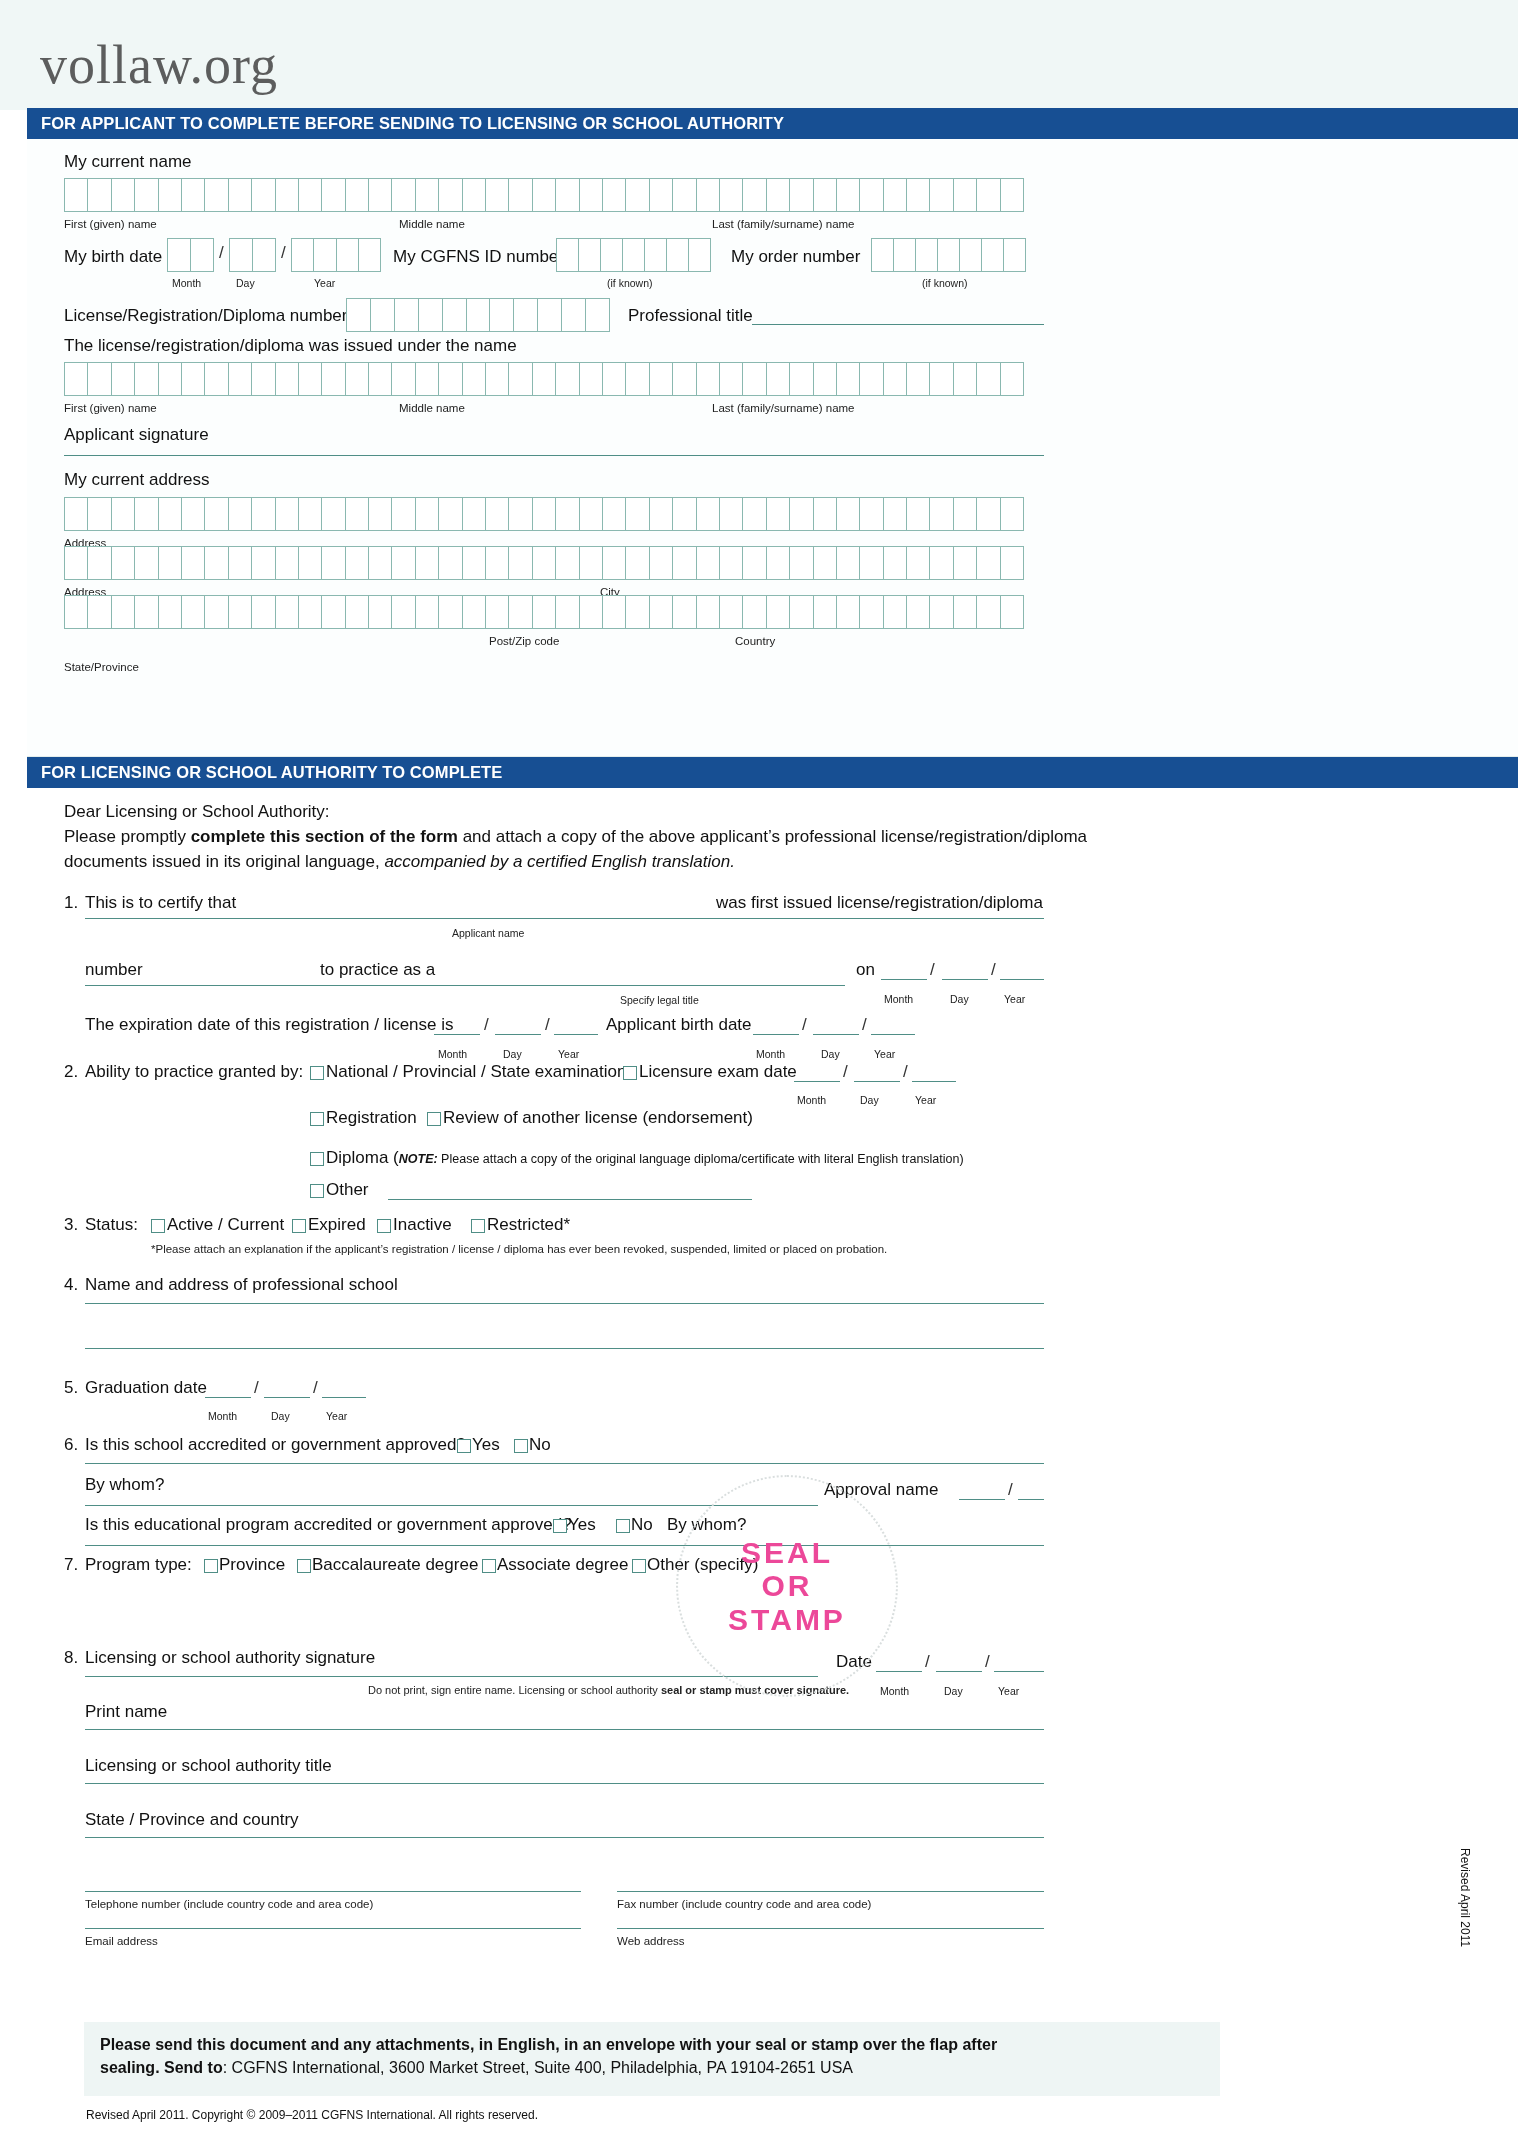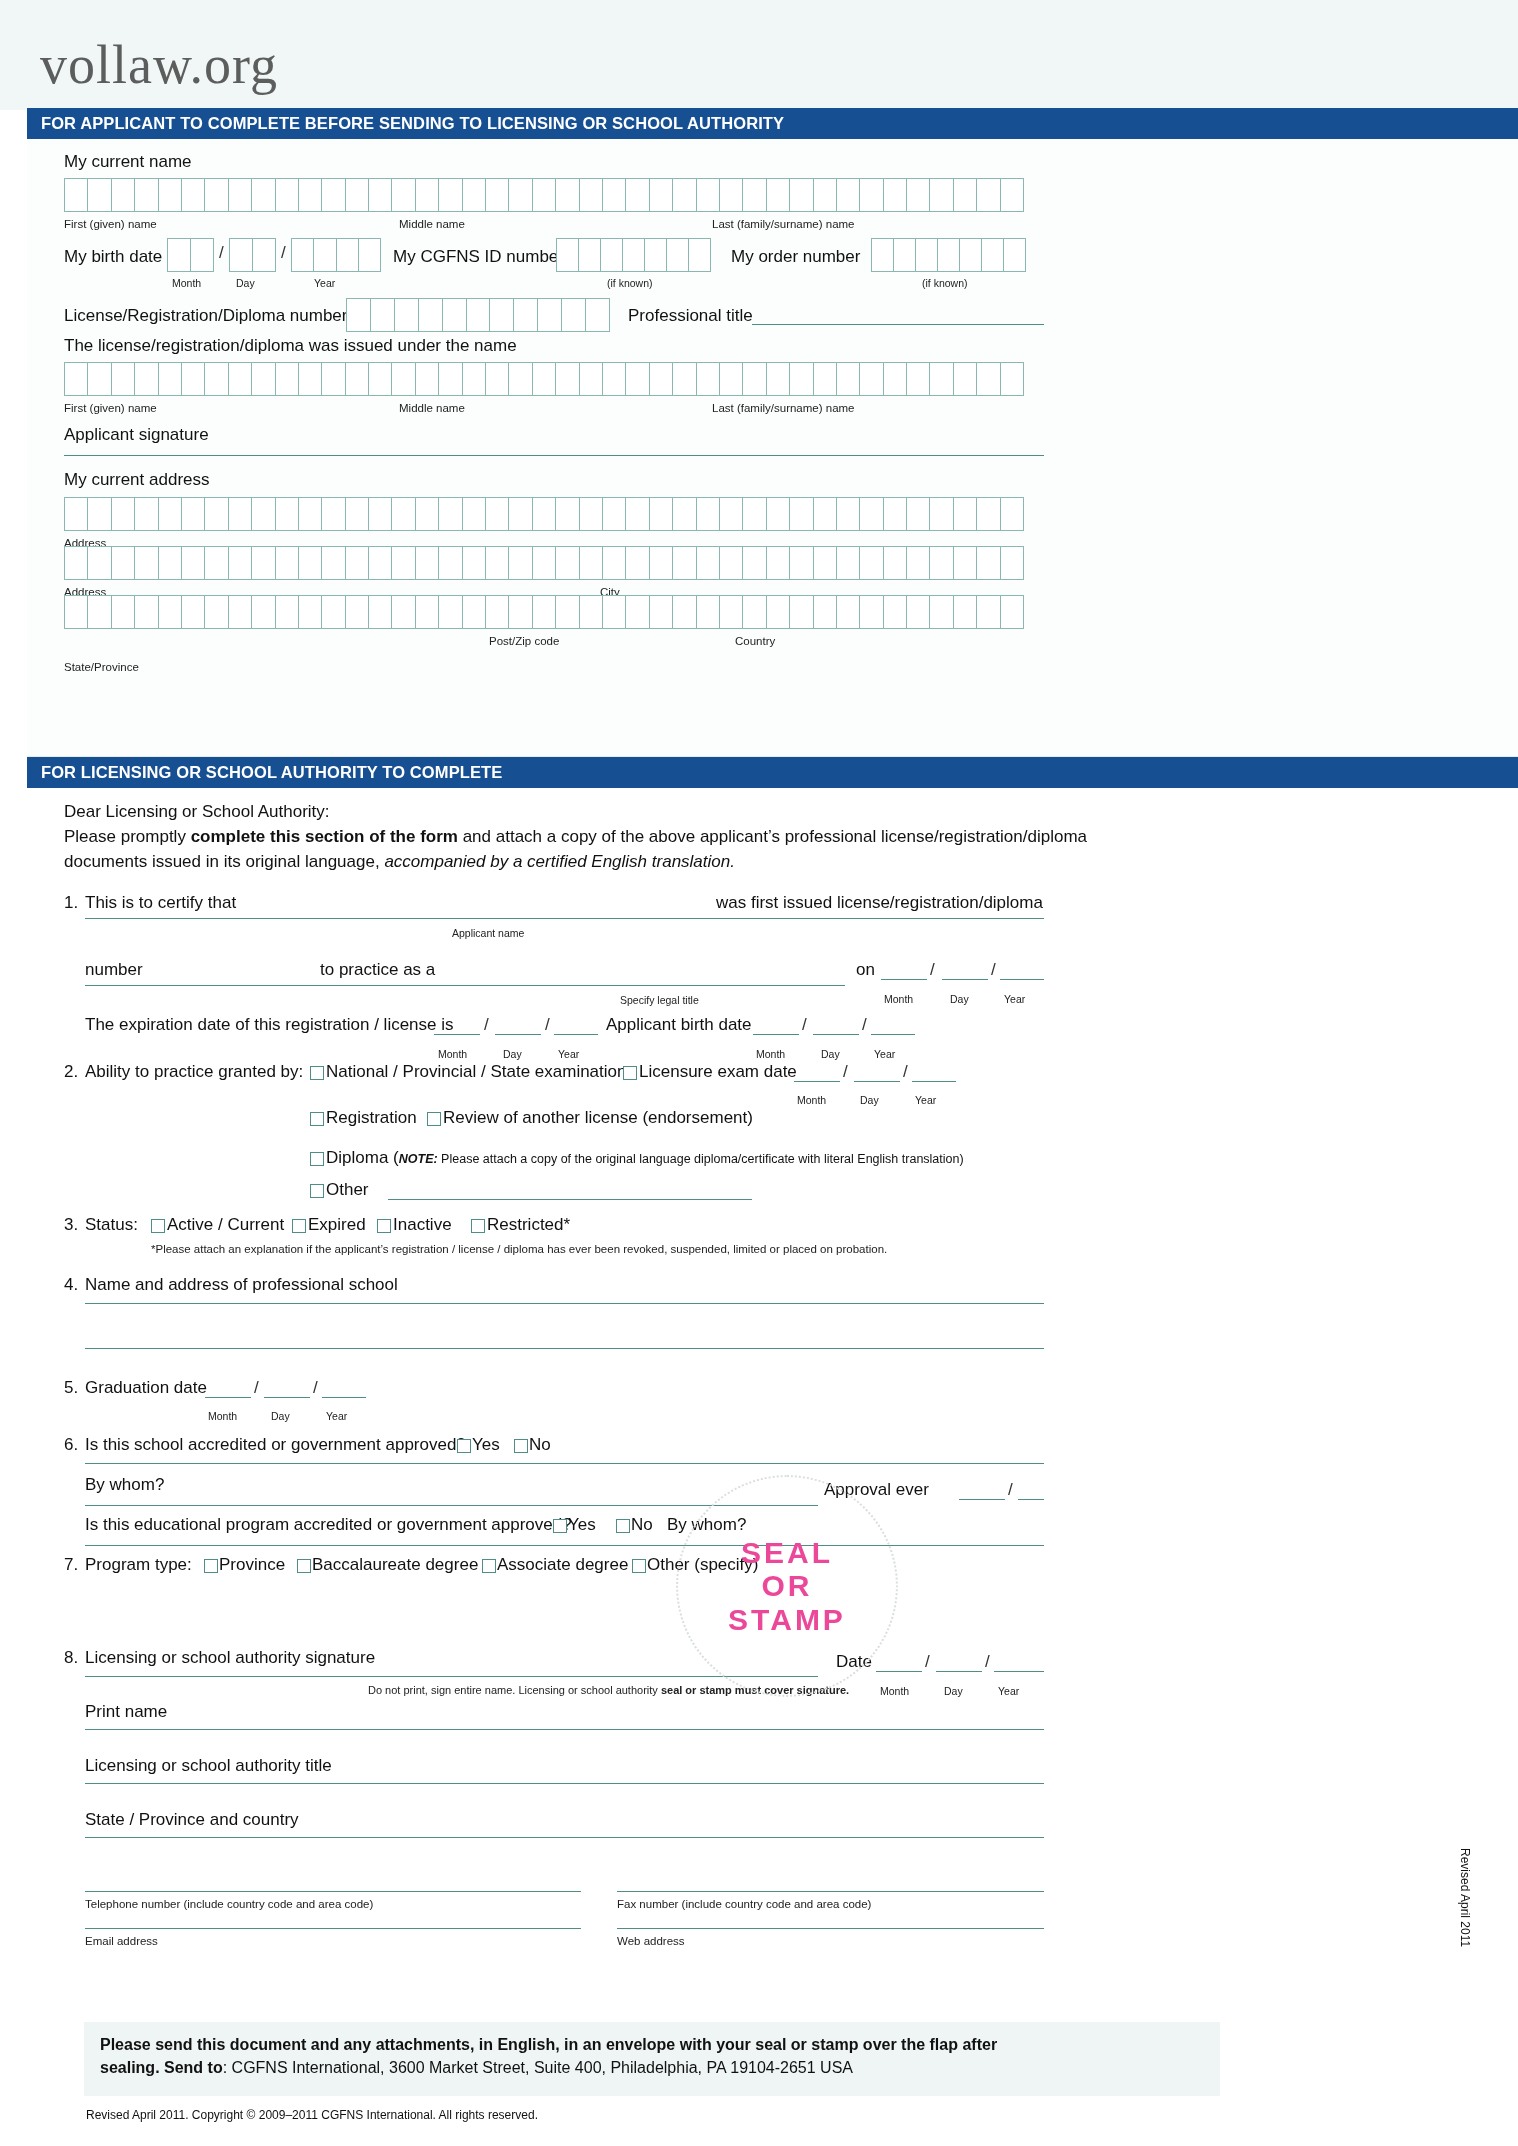--- a/index.html
+++ b/index.html
@@ -660,21 +660,21 @@
 
   <div class="num" style="left:64px; top:1435px;">6.</div>
   <div class="lbl" style="left:85px; top:1435px;">Is this school accredited or government approved?</div>
   <div class="cbx" style="left:457px; top:1439px;"></div>
   <div class="lbl" style="left:472px; top:1435px;">Yes</div>
   <div class="cbx" style="left:514px; top:1439px;"></div>
   <div class="lbl" style="left:529px; top:1435px;">No</div>
   <div class="rule" style="left:85px; top:1463px; width:959px;"></div>
 
   <div class="lbl" style="left:85px; top:1475px;">By whom?</div>
-  <div class="lbl" style="left:824px; top:1480px;">Approval ever</div>
+  <div class="lbl" style="left:824px; top:1480px;">Approval name</div>
   <div class="rule" style="left:85px; top:1505px; width:733px;"></div>
   <div class="blank" style="left:959px; top:1499px; width:46px;"></div>
   <div class="slash" style="left:1008px; top:1480px;">/</div>
   <div class="blank" style="left:1018px; top:1499px; width:26px;"></div>
 
   <div class="lbl" style="left:85px; top:1515px;">Is this educational program accredited or government approved?</div>
   <div class="cbx" style="left:553px; top:1519px;"></div>
   <div class="lbl" style="left:568px; top:1515px;">Yes</div>
   <div class="cbx" style="left:616px; top:1519px;"></div>
   <div class="lbl" style="left:631px; top:1515px;">No</div>

